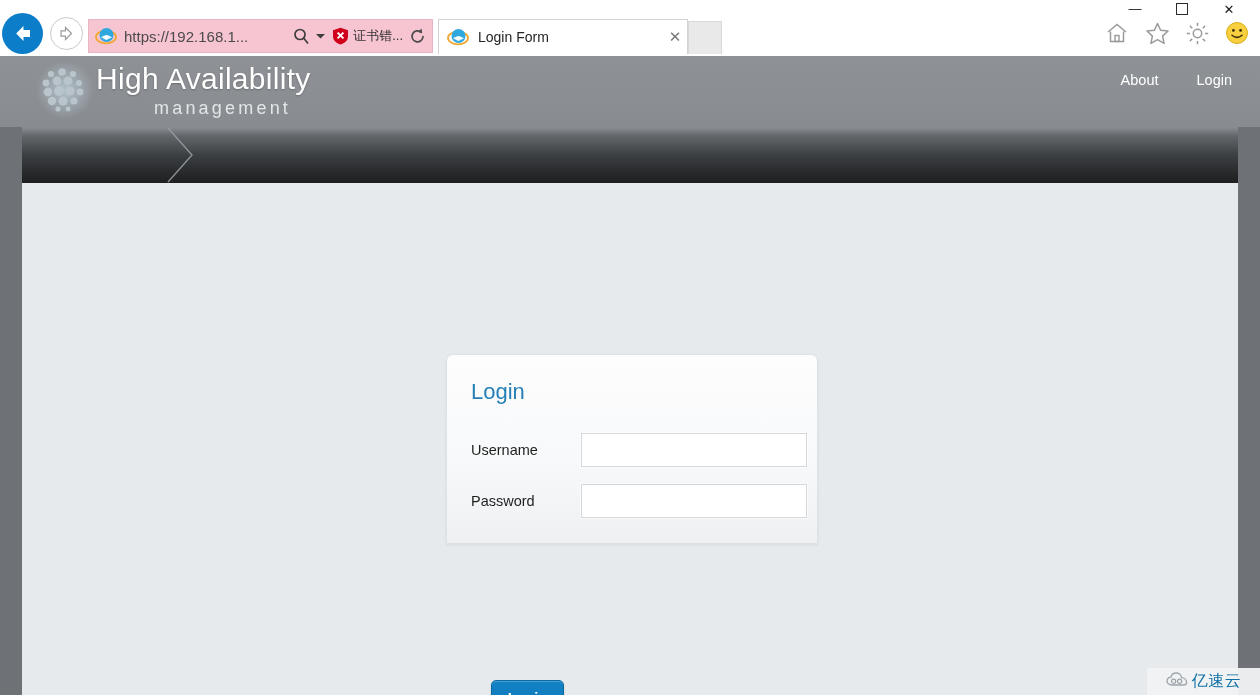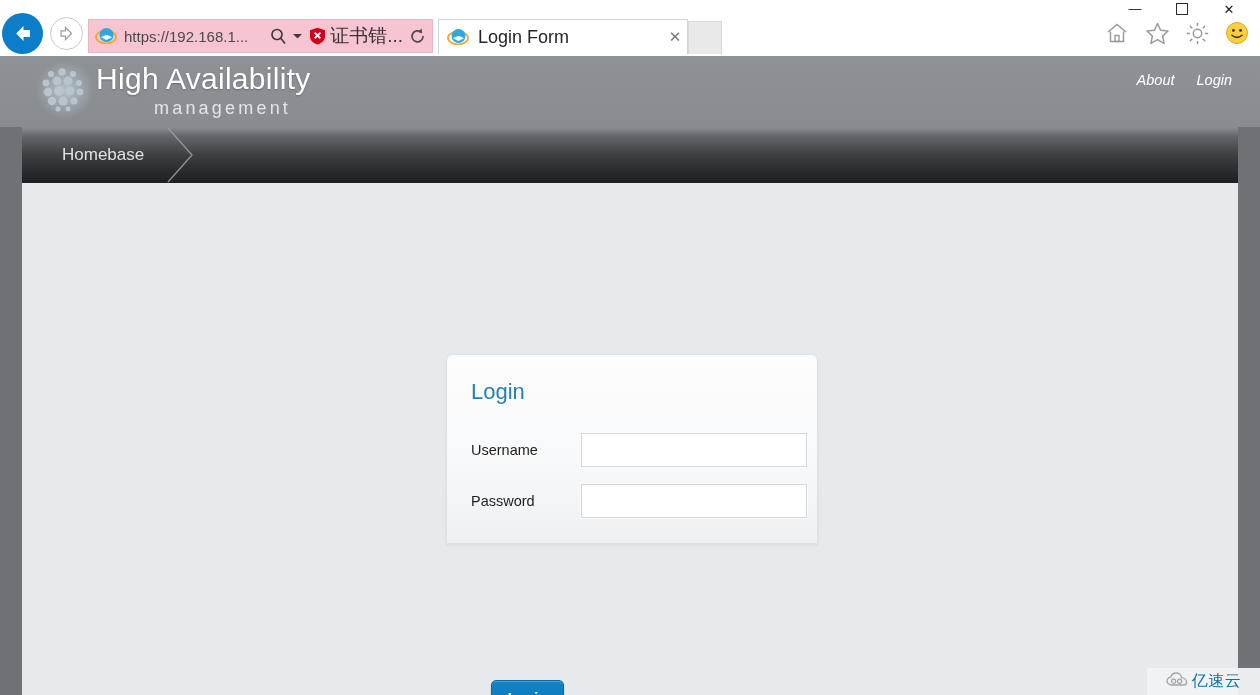--- a/index.html
+++ b/index.html
@@ -130,21 +130,21 @@
     align-items: center;
     padding: 0 2px 0 4px;
     cursor: pointer;
   }
   #cert-error .shield {
     width: 17px; height: 18px;
     position: relative;
     flex: 0 0 auto;
   }
   #cert-error .cert-text {
-    font-size: 19px;
+    font-size: 13px;
     color: #333;
     margin-left: 4px;
     white-space: nowrap;
   }
   #addr-refresh {
     width: 24px; height: 24px;
     margin-right: 3px;
     position: relative;
     font-size: 17px;
     color: #555;
@@ -165,21 +165,21 @@
     border: 1px solid #d3d3d3;
     border-bottom: none;
     box-sizing: border-box;
     display: flex;
     align-items: center;
     cursor: pointer;
   }
   #tab-active .ie-logo { margin-left: 8px; }
   #tab-title {
     flex: 1 1 auto;
-    font-size: 18px;
+    font-size: 14px;
     color: #252525;
     margin-left: 9px;
     white-space: nowrap;
     overflow: hidden;
   }
   #tab-close {
     width: 24px; height: 30px;
     display: flex; align-items: center; justify-content: center;
     color: #777;
     font-size: 15px;
@@ -254,22 +254,21 @@
     font-size: 18px;
     color: #e3e6e8;
     letter-spacing: 3.2px;
     margin-top: 5px;
     margin-left: 58px;
   }
   #header-nav {
     position: absolute;
     right: 28px; top: 16px;
     display: flex;
-    gap: 22px;
-    font-style: italic;
+    gap: 38px;
   }
   #header-nav a {
     color: #ffffff;
     font-size: 14.5px;
     text-decoration: none;
     cursor: pointer;
   }
 
   #nav-bar {
     position: absolute;
@@ -544,21 +543,20 @@
         <div id="logo-sub">management</div>
       </span>
     </div>
     <div id="header-nav">
       <a>About</a>
       <a>Login</a>
     </div>
   </div>
 
   <div id="nav-bar">
-    <div id="nav-tab-homebase">Homebase</div>
     <span id="nav-tab-sep">
       <svg width="42" height="56" viewBox="0 0 42 56">
         <path d="M6 1 L30 28 L6 55" fill="none" stroke="#9aa0a6" stroke-width="1.4" opacity="0.85"></path>
       </svg>
     </span>
   </div>
 
   <div id="content-area">
 
     <div id="login-card">

